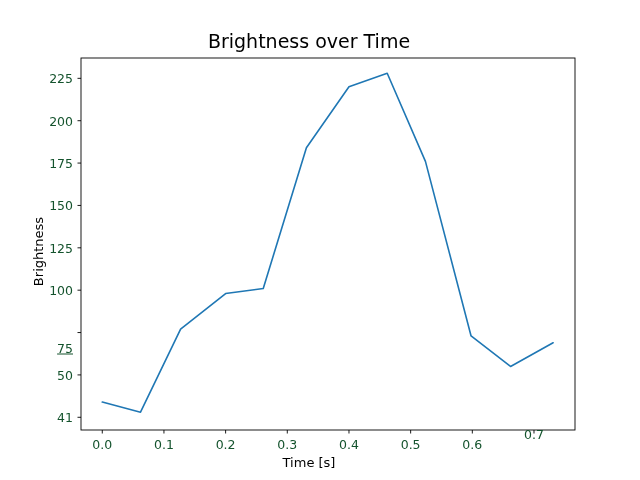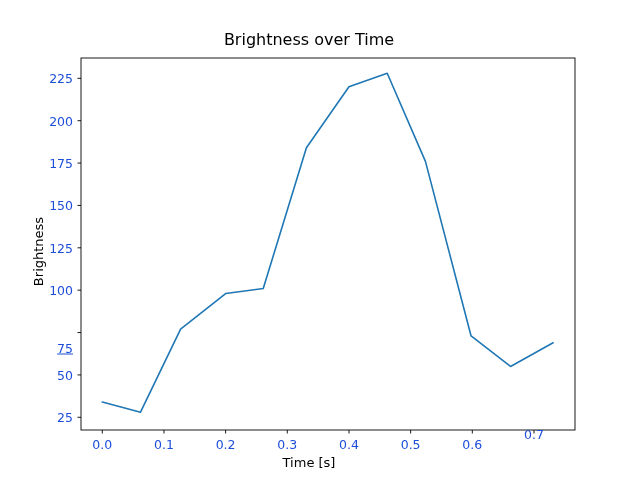--- a/index.html
+++ b/index.html
@@ -18,39 +18,39 @@
     width: 640px;
     height: 480px;
     background: #ffffff;
   }
   #chart-title {
     position: absolute;
     left: 0;
     top: 30px;
     width: 640px;
     text-align: center;
-    font-size: 16px;
+    font-size: 19px;
     color: #000000;
     letter-spacing: 0px;
   }
   
   #chart-title .inner {
     display: inline-block;
     position: relative;
     left: -11px;
   }
   #plot-svg {
     position: absolute;
     left: 0;
     top: 0;
   }
   .tick-label {
     position: absolute;
     font-size: 12.5px;
-    color: #1d4ed8;
+    color: #14532d;
     white-space: nowrap;
   }
   .ytick-label {
     text-align: right;
     transform: translateY(-50%);
   }
   .xtick-label {
     text-align: right;
     transform: translateX(-50%);
   }
@@ -109,21 +109,21 @@
         <line y1="430" y2="433.5" x1="225.62297128589265" x2="225.62297128589265"></line>
         <line y1="430" y2="433.5" x1="287.2958801498128" x2="287.2958801498128"></line>
         <line y1="430" y2="433.5" x1="348.9687890137328" x2="348.9687890137328"></line>
         <line y1="430" y2="433.5" x1="410.641697877653" x2="410.641697877653"></line>
         <line y1="430" y2="433.5" x1="472.3146067415731" x2="472.3146067415731"></line>
         <line y1="430" y2="433.5" x1="533.9875156054932" x2="533.9875156054932"></line>
       </g>
     <polyline id="data-line" fill="none" stroke="#1f77b4" stroke-width="1.6" stroke-linejoin="round" stroke-linecap="round" points="102.28,402.04 140.51,412.21 180.60,329.16 225.62,293.57 263.24,288.49 306.41,147.82 348.97,86.81 387.21,73.25 425.44,161.38 471.08,335.94 510.55,366.45 553.11,342.72"></polyline>
   </svg>
 
-<div class="tick-label ytick-label" style="left: 37px; top: 417.289px; width: 36px;">25</div>
+<div class="tick-label ytick-label" style="left: 37px; top: 417.289px; width: 36px;">41</div>
     <div class="tick-label ytick-label" style="left: 37px; top: 374.92px; width: 36px;">50</div>
     <div class="tick-label ytick-label" style="left: 37px; top: 348px; width: 36px; text-decoration: underline;">75</div>
     <div class="tick-label ytick-label" style="left: 37px; top: 290.182px; width: 36px;">100</div>
     <div class="tick-label ytick-label" style="left: 37px; top: 247.813px; width: 36px;">125</div>
     <div class="tick-label ytick-label" style="left: 37px; top: 205.444px; width: 36px;">150</div>
     <div class="tick-label ytick-label" style="left: 37px; top: 163.075px; width: 36px;">175</div>
     <div class="tick-label ytick-label" style="left: 37px; top: 120.706px; width: 36px;">200</div>
     <div class="tick-label ytick-label" style="left: 37px; top: 78.3371px; width: 36px;">225</div>
     <div class="tick-label xtick-label" style="left: 102.277px; top: 437px;">0.0</div>
     <div class="tick-label xtick-label" style="left: 163.95px; top: 437px;">0.1</div>

